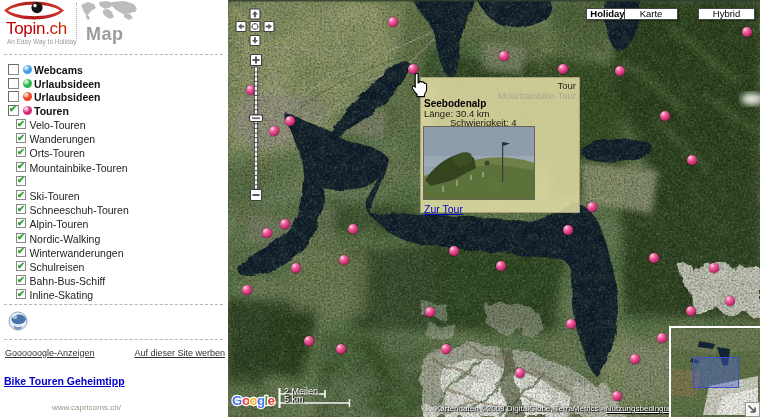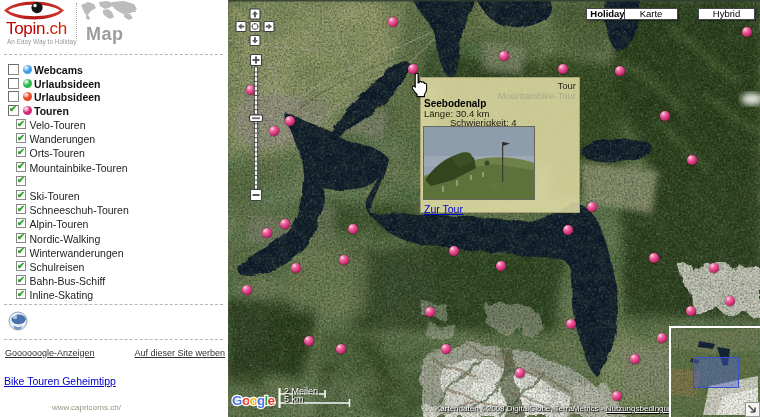--- a/index.html
+++ b/index.html
@@ -158,21 +158,21 @@
 
   <svg width="20" height="20" style="position:absolute;left:8px;top:311px">
     <circle cx="10" cy="10" r="9" fill="#e8f1fa" stroke="#7a8ea5" stroke-width="0.8"></circle>
     <path d="M3.5,7.5 q3,-4.5 8.5,-4 q4.5,0.8 6,4.5 q-1,4 -5.5,5 q-5.5,1 -8,-2 q-1.5,-2 -1,-3.5 z" fill="#4a72ad"></path>
     <path d="M5.5,14.5 q4.5,3 9,0.5 l-2,3 q-3.5,2 -6.5,-1 z" fill="#6f94c2"></path>
     <circle cx="7" cy="6" r="2.2" fill="rgba(255,255,255,0.55)"></circle>
   </svg>
   <div class="dash" style="top:339px"></div>
   <div style="position:absolute;left:5px;top:347.5px;font-size:9px;color:#333;text-decoration:underline;">Goooooogle-Anzeigen</div>
   <div style="position:absolute;right:3px;top:347.5px;font-size:9px;color:#333;text-decoration:underline;">Auf dieser Site werben</div>
-  <div style="position:absolute;left:4px;top:374.5px;font-size:10.5px;font-weight:normal;"><a href="#">Bike Touren Geheimtipp</a></div>
+  <div style="position:absolute;left:4px;top:374.5px;font-size:10.5px;font-weight:bold;"><a href="#">Bike Touren Geheimtipp</a></div>
   <div style="position:absolute;left:4px;top:402.5px;font-size:8px;color:#8a9a80;margin-left:48px;">www.capricorns.ch/</div>
 </div>
 <div id="map">
 <svg id="terrain" width="532" height="417" style="position:absolute;left:0;top:0">
 <defs>
   <filter id="rough" x="-10%" y="-10%" width="120%" height="120%">
     <feTurbulence type="fractalNoise" baseFrequency="0.06" numOctaves="3" seed="11" result="n"></feTurbulence>
     <feDisplacementMap in="SourceGraphic" in2="n" scale="5"></feDisplacementMap>
   </filter>
   <filter id="rough2" x="-15%" y="-15%" width="130%" height="130%">

